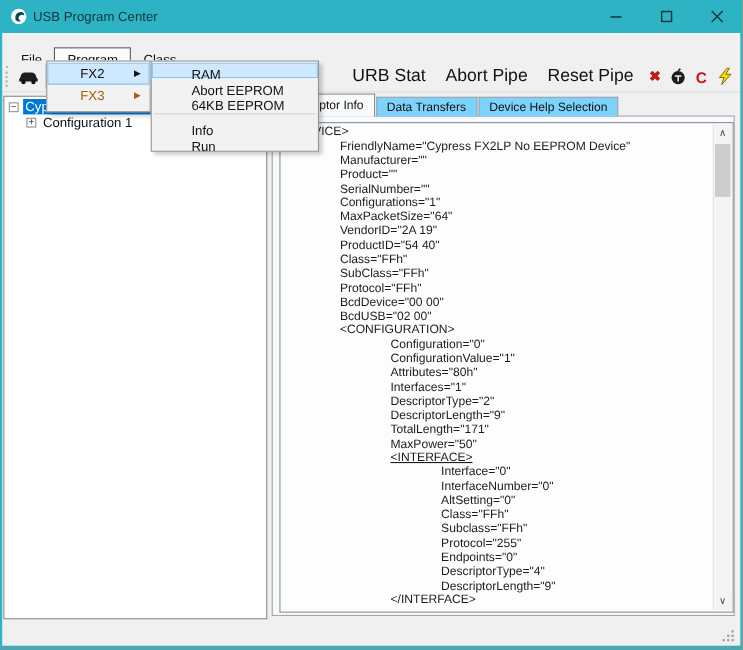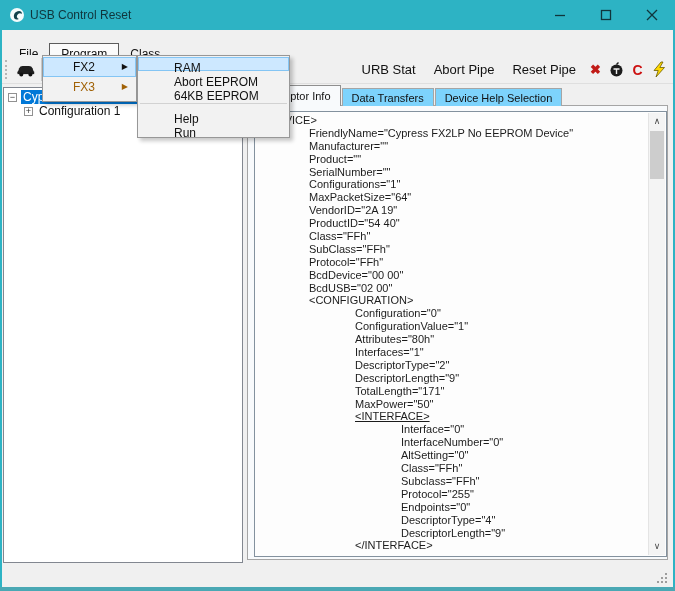--- a/index.html
+++ b/index.html
@@ -28,21 +28,21 @@
   .menubar-item { padding:0 11px; line-height:23px; margin-top:13px; height:23px; }
   .menubar-item.open { background:#fbfbfb; border:1px solid #5c5c5c; line-height:21px; }
 
   
   .toolbar { position:absolute; left:2px; top:55px; width:671px; height:29px; background:#f0f0f0; border-bottom:1px solid #dfdfdf; }
   .tb-grip { position:absolute; left:3px; top:5px; height:19px; width:3px; border-left:2px dotted #b5b5b5; }
   .tb-btn { position:absolute; top:3px; width:24px; height:23px; display:flex; align-items:center; justify-content:center; }
   .tb-btn-device { left:12px; }
   .tb-btn-hidden { left:39px; width:22px; background:#f7f7f7; border:1px solid #c9c9c9; }
   .tb-right { position:absolute; right:4px; top:0; height:29px; display:flex; align-items:center; }
-  .tb-text-btn { font-size:13px; color:#111; padding:0 9px; line-height:29px; }
+  .tb-text-btn { font-size:16px; color:#111; padding:0 9px; line-height:29px; }
   .tb-icon { width:21px; text-align:center; font-weight:bold; }
   .tb-icon svg { display:block; margin:0 auto; }
 
   
   .tree-panel { position:absolute; left:3px; top:87px; width:240px; height:476px; background:#fff; border:1px solid #828790; overflow:hidden; font-size:12px; color:#111; }
   .tree-row { position:absolute; height:14px; line-height:14px; white-space:nowrap; }
   .tree-row1 { left:4px; top:2px; }
   .tree-row2 { left:20px; top:16px; }
   .expander { display:inline-block; width:9px; height:9px; border:1px solid #919191; background:#fff; font-size:9px; line-height:7px; text-align:center; vertical-align:1px; margin-right:4px; color:#333; }
   .tree-label { padding:0 2px; }
@@ -89,21 +89,21 @@
 
 <div class="window">
 
   <div class="titlebar" style="background: rgb(45, 179, 196);">
     <span class="app-icon">
       <svg width="16" height="16" viewBox="0 0 16 16">
         <circle cx="8" cy="8" r="7" fill="#f4fbfc"></circle>
         <path d="M5.2 11.2 Q3.8 5.6 8.6 4.2 Q12.6 3.2 13 6.8 Q9.8 5.4 8.3 7.9 Q6.9 10.4 9.8 12 Q7 13.4 5.2 11.2 Z" fill="#11424c"></path>
       </svg>
     </span>
-    <span class="title-text">USB Control Reset</span>
+    <span class="title-text">USB Program Center</span>
     <div class="winbtns">
       <div class="winbtn">
         <svg width="12" height="12" viewBox="0 0 12 12">
             <line x1="1" y1="6.5" x2="11" y2="6.5" stroke="#10353c" stroke-width="1.3"></line>
           </svg>
       </div>
       <div class="winbtn">
         <svg width="12" height="12" viewBox="0 0 12 12">
             <rect x="1.5" y="1.5" width="9" height="9" fill="none" stroke="#10353c" stroke-width="1.3"></rect>
           </svg>
@@ -223,20 +223,20 @@
 
   <div class="menu" id="program-menu">
       <div class="menu-item hl"><span>FX2</span><span class="sub-arrow">▶</span></div>
       <div class="menu-item disabled"><span>FX3</span><span class="sub-arrow">▶</span></div>
     </div>
   <div class="menu" id="fx2-submenu">
       <div class="menu-item hl"><span>RAM</span></div>
       <div class="menu-item"><span>Abort EEPROM</span></div>
       <div class="menu-item"><span>64KB EEPROM</span></div>
       <div class="menu-sep"></div>
-      <div class="menu-item"><span>Help</span></div>
+      <div class="menu-item"><span>Info</span></div>
       <div class="menu-item"><span>Run</span></div>
     </div>
 
   <div class="edge edge-left"></div>
   <div class="edge edge-right"></div>
   <div class="edge edge-bottom"></div>
 </div>
 
 </body></html>

